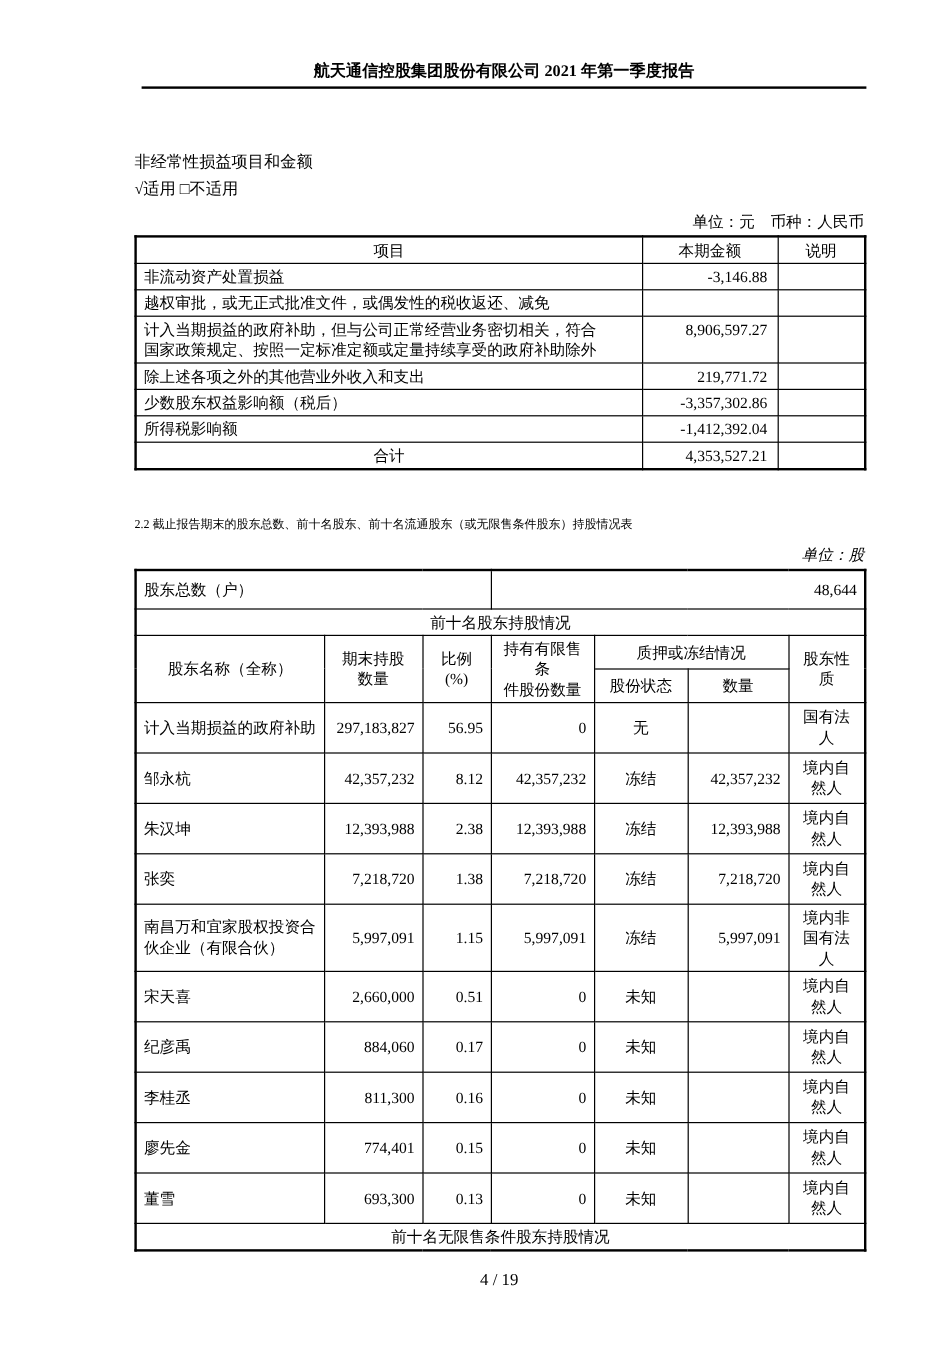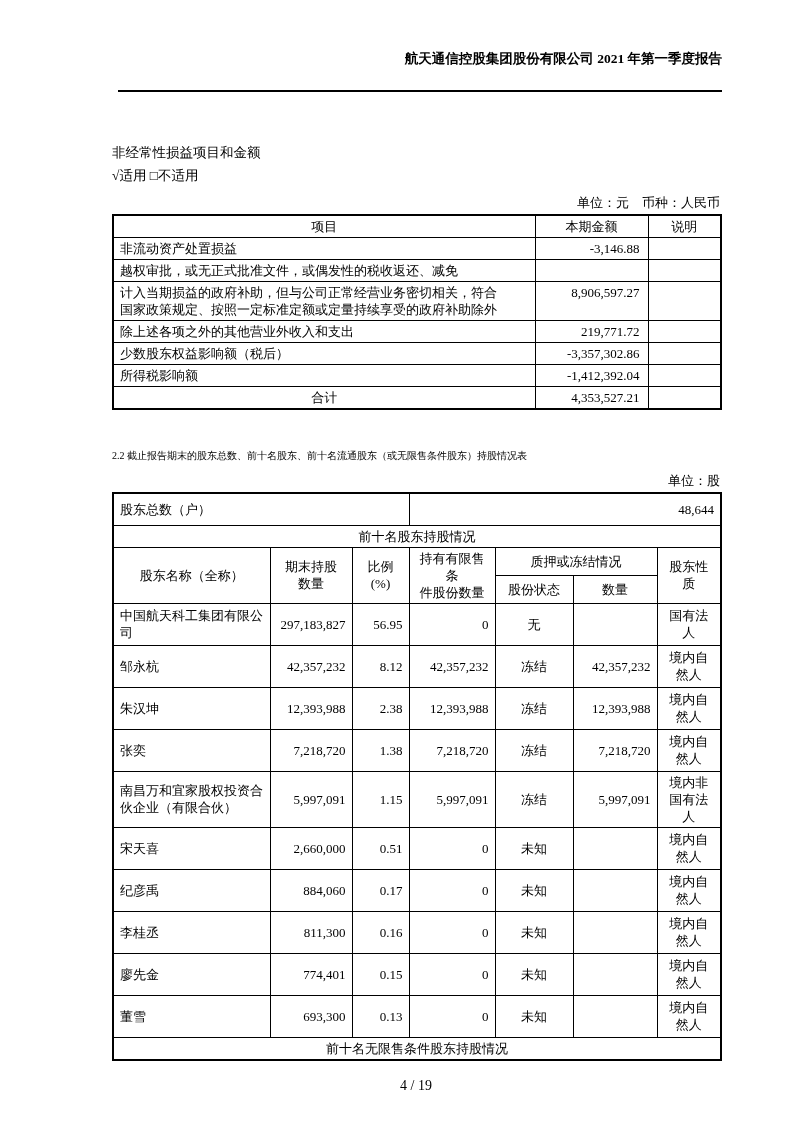--- a/index.html
+++ b/index.html
@@ -6,29 +6,29 @@
   html, body { background: #ffffff; }
   .page {
     width: 793px; height: 1122px;
     background: #ffffff; color: #000;
     font-family: "Liberation Serif", "DejaVu Serif", serif;
     font-size: 13px; line-height: 17px;
     position: relative; overflow: hidden;
   }
   .doc-header {
     margin-left: 118px; width: 604px;
-    padding-top: 50px; padding-bottom: 23px;
-    text-align: right; font-weight: bold; font-size: 13.5px;
+    padding-top: 50px; padding-bottom: 5px;
+    text-align: center; font-weight: bold; font-size: 13.5px;
     border-bottom: 2px solid #000;
   }
   .content { margin-left: 112px; width: 608px; }
   .s1-title { margin-top: 52px; font-size: 13.5px; }
   .applicability { margin-top: 6px; font-size: 13.5px; }
   .unit-note { text-align: right; margin-top: 10px; margin-bottom: 3px; font-size: 13px; }
-  .unit-note.second { margin-top: 8px; }
+  .unit-note.second { margin-top: 8px; font-style: italic; }
   .s2-title { margin-top: 37px; font-size: 10px; }
   table {
     border-collapse: collapse; table-layout: fixed;
     width: 608px; border: 2px solid #000000;
   }
   th, td {
     border: 1px solid #000;
     font-weight: normal; font-size: 13px; line-height: 17px;
     padding: 2px 6px; vertical-align: middle;
     white-space: pre-line; overflow: hidden;
@@ -145,21 +145,21 @@
 件股份数量</th>
         <th colspan="2">质押或冻结情况</th>
         <th rowspan="2">股东性质</th>
       </tr>
       <tr>
         <th>股份状态</th>
         <th>数量</th>
       </tr>
 
       <tr>
-        <td class="name">中国航天科工集团有限公司</td>
+        <td class="name">计入当期损益的政府补助</td>
         <td class="num">297,183,827</td>
         <td class="num">56.95</td>
         <td class="num">0</td>
         <td class="ctr">无</td>
         <td class="num"></td>
         <td class="ctr">国有法人</td>
       </tr>
       <tr>
         <td class="name">邹永杭</td>
         <td class="num">42,357,232</td>

